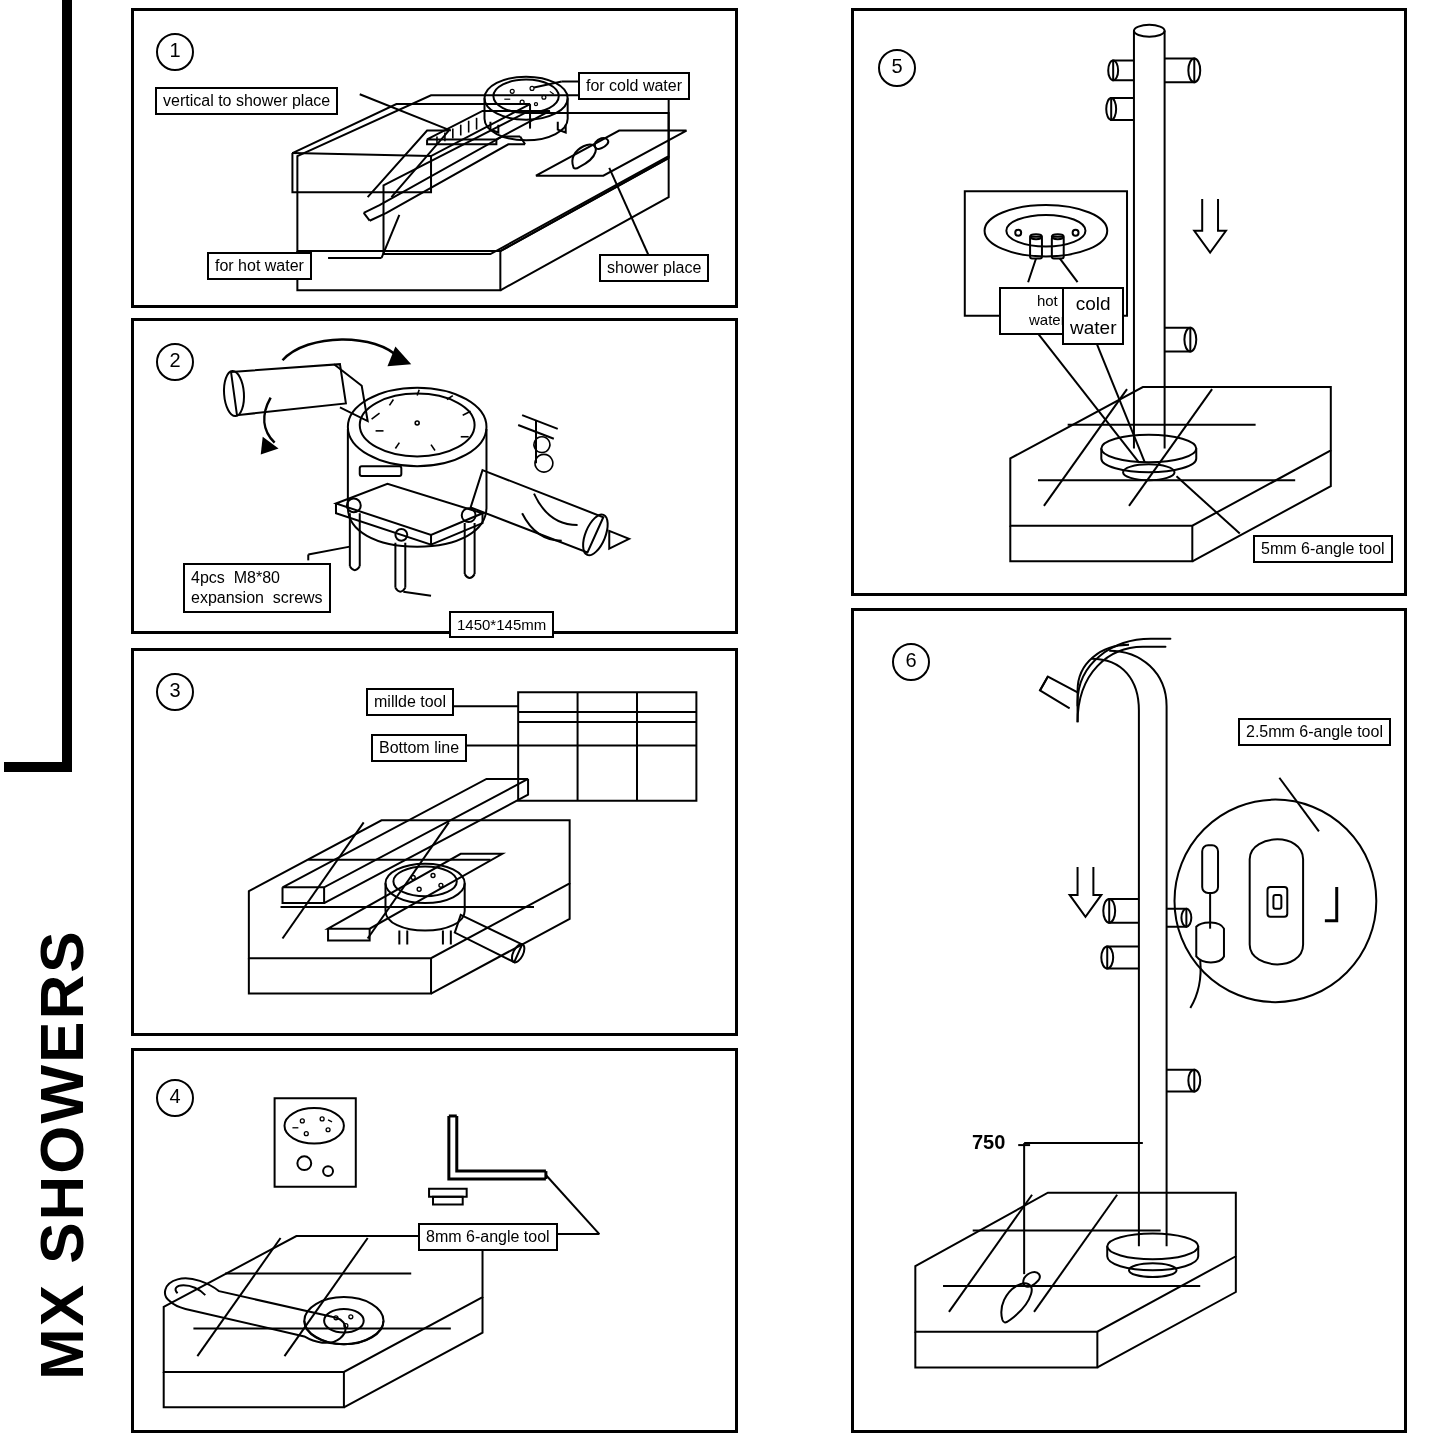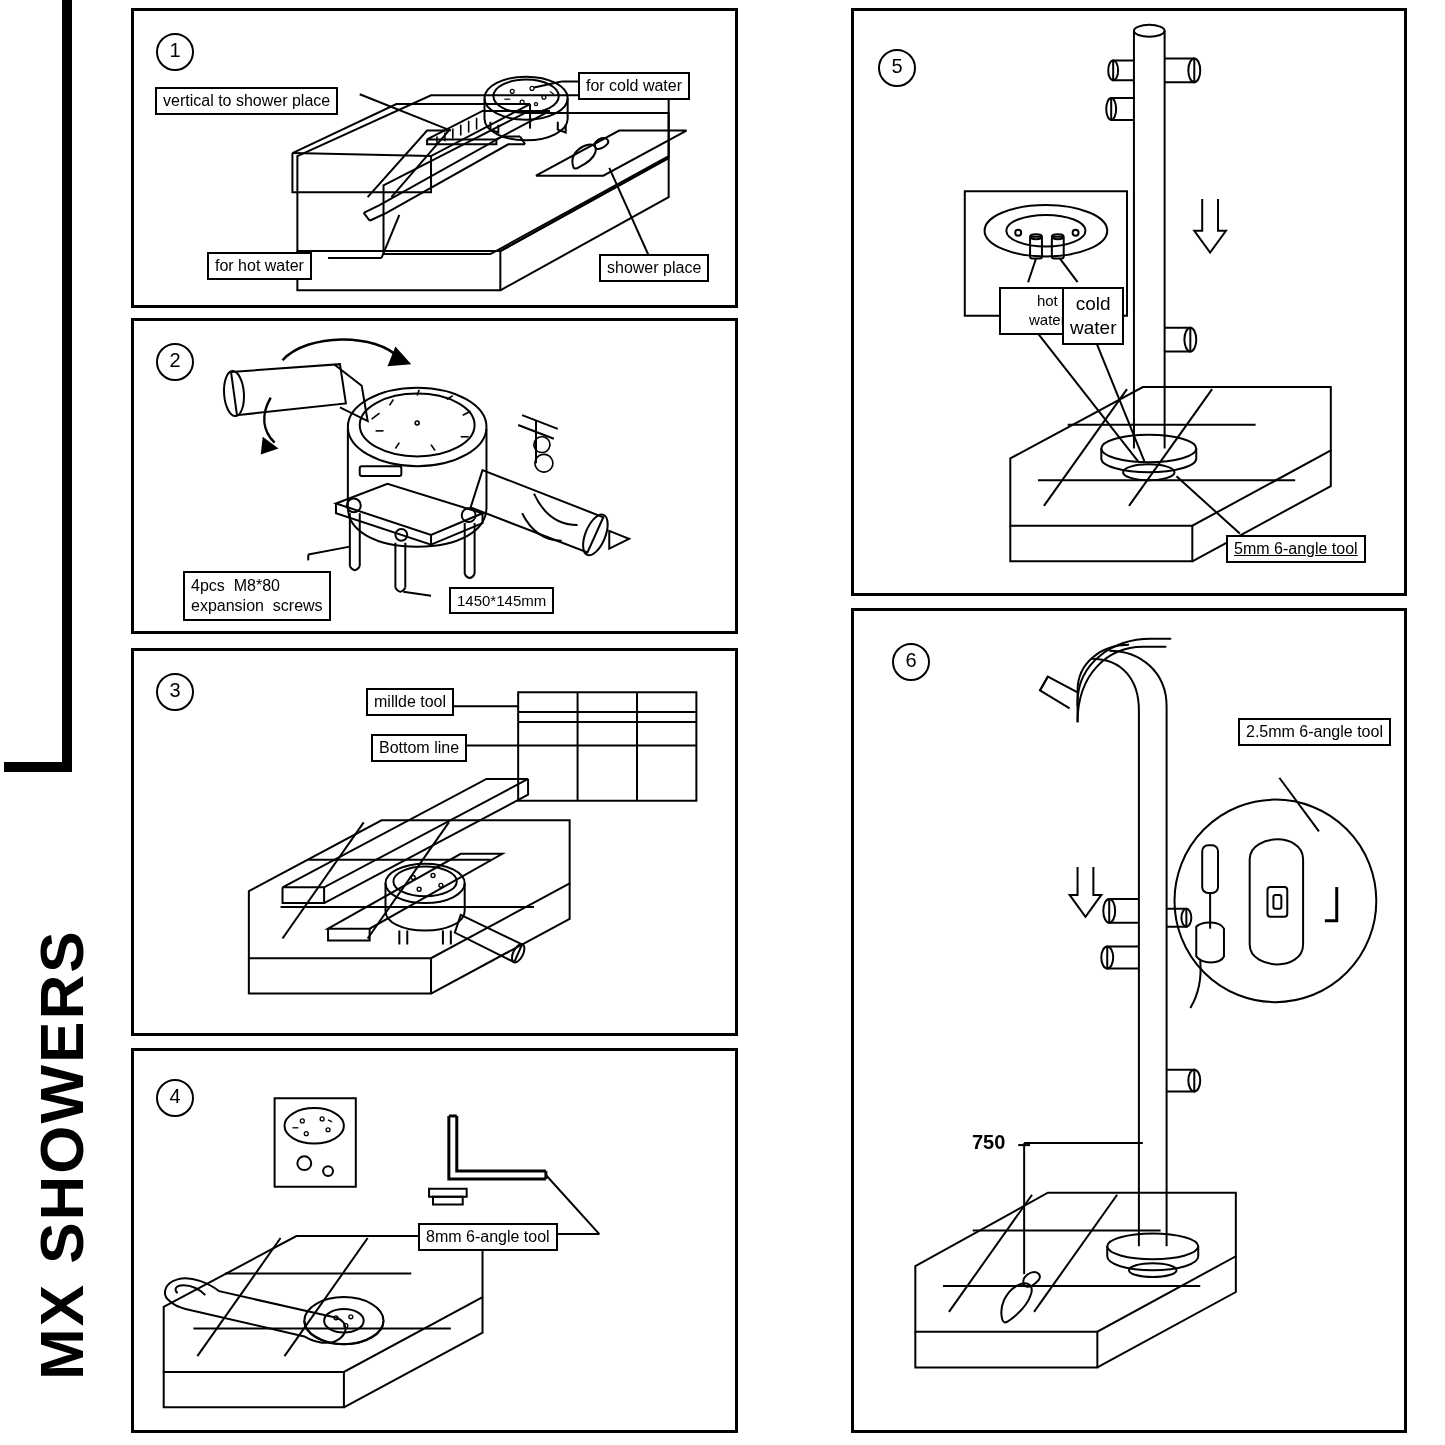--- a/index.html
+++ b/index.html
@@ -245,25 +245,25 @@
           <path d="M412,118 a8,8 0 1 0 0.01,0"></path>
           <path d="M414,136 a9,9 0 1 0 0.01,0"></path>
         </g>
 
         <line x1="176" y1="238" x2="218" y2="230"></line>
         <line x1="176" y1="238" x2="176" y2="244"></line>
         <line x1="272" y1="276" x2="300" y2="280"></line>
       </g>
     </svg>
 
-    <div class="callout two-line" style="left:49px; top:242px;margin-top:8px;">
+    <div class="callout two-line" style="left:49px; top:242px;">
       <div>4pcs&nbsp; M8*80</div>
       <div>expansion&nbsp; screws</div>
     </div>
-    <div class="callout" style="left:315px; top:266px; font-size:15px;">1450*145mm</div>
+    <div class="callout" style="left:315px; top:290px; font-size:15px;">1450*145mm</div>
   </div>
 
   <div class="panel" style="left:131px; top:648px; width:607px; height:388px;">
     <div class="step-badge" style="left:22px; top:22px;">3</div>
 
     <svg class="art" viewBox="0 0 607 388" preserveAspectRatio="none">
       <g fill="none" stroke="#000" stroke-width="2">
 
         <rect x="388" y="42" width="180" height="110"></rect>
         <line x1="388" y1="62" x2="568" y2="62"></line>
@@ -424,21 +424,21 @@
     </svg>
 
     <div class="callout two-line" style="left:145px; top:276px; text-align:center; font-size:15px;padding-left:28px;">
       <div>hot</div>
       <div>water</div>
     </div>
     <div class="callout two-line" style="left:208px; top:276px; text-align:center; font-size:19px;">
       <div>cold</div>
       <div>water</div>
     </div>
-    <div class="callout" style="left:372px; top:524px;text-decoration:underline;">5mm 6-angle tool</div>
+    <div class="callout" style="left:399px; top:524px;">5mm 6-angle tool</div>
   </div>
 
   <div class="panel" style="left:851px; top:608px; width:556px; height:825px;">
     <div class="step-badge" style="left:38px; top:32px;">6</div>
 
     <svg class="art" viewBox="0 0 556 825" preserveAspectRatio="none">
       <g fill="none" stroke="#000" stroke-width="2">
 
         <path d="M226,112 C226,62 258,36 292,36 C326,36 312,36 312,36"></path>
         <path d="M226,112 L226,92 C226,52 262,28 300,28 C334,28 314,28 314,28"></path>

